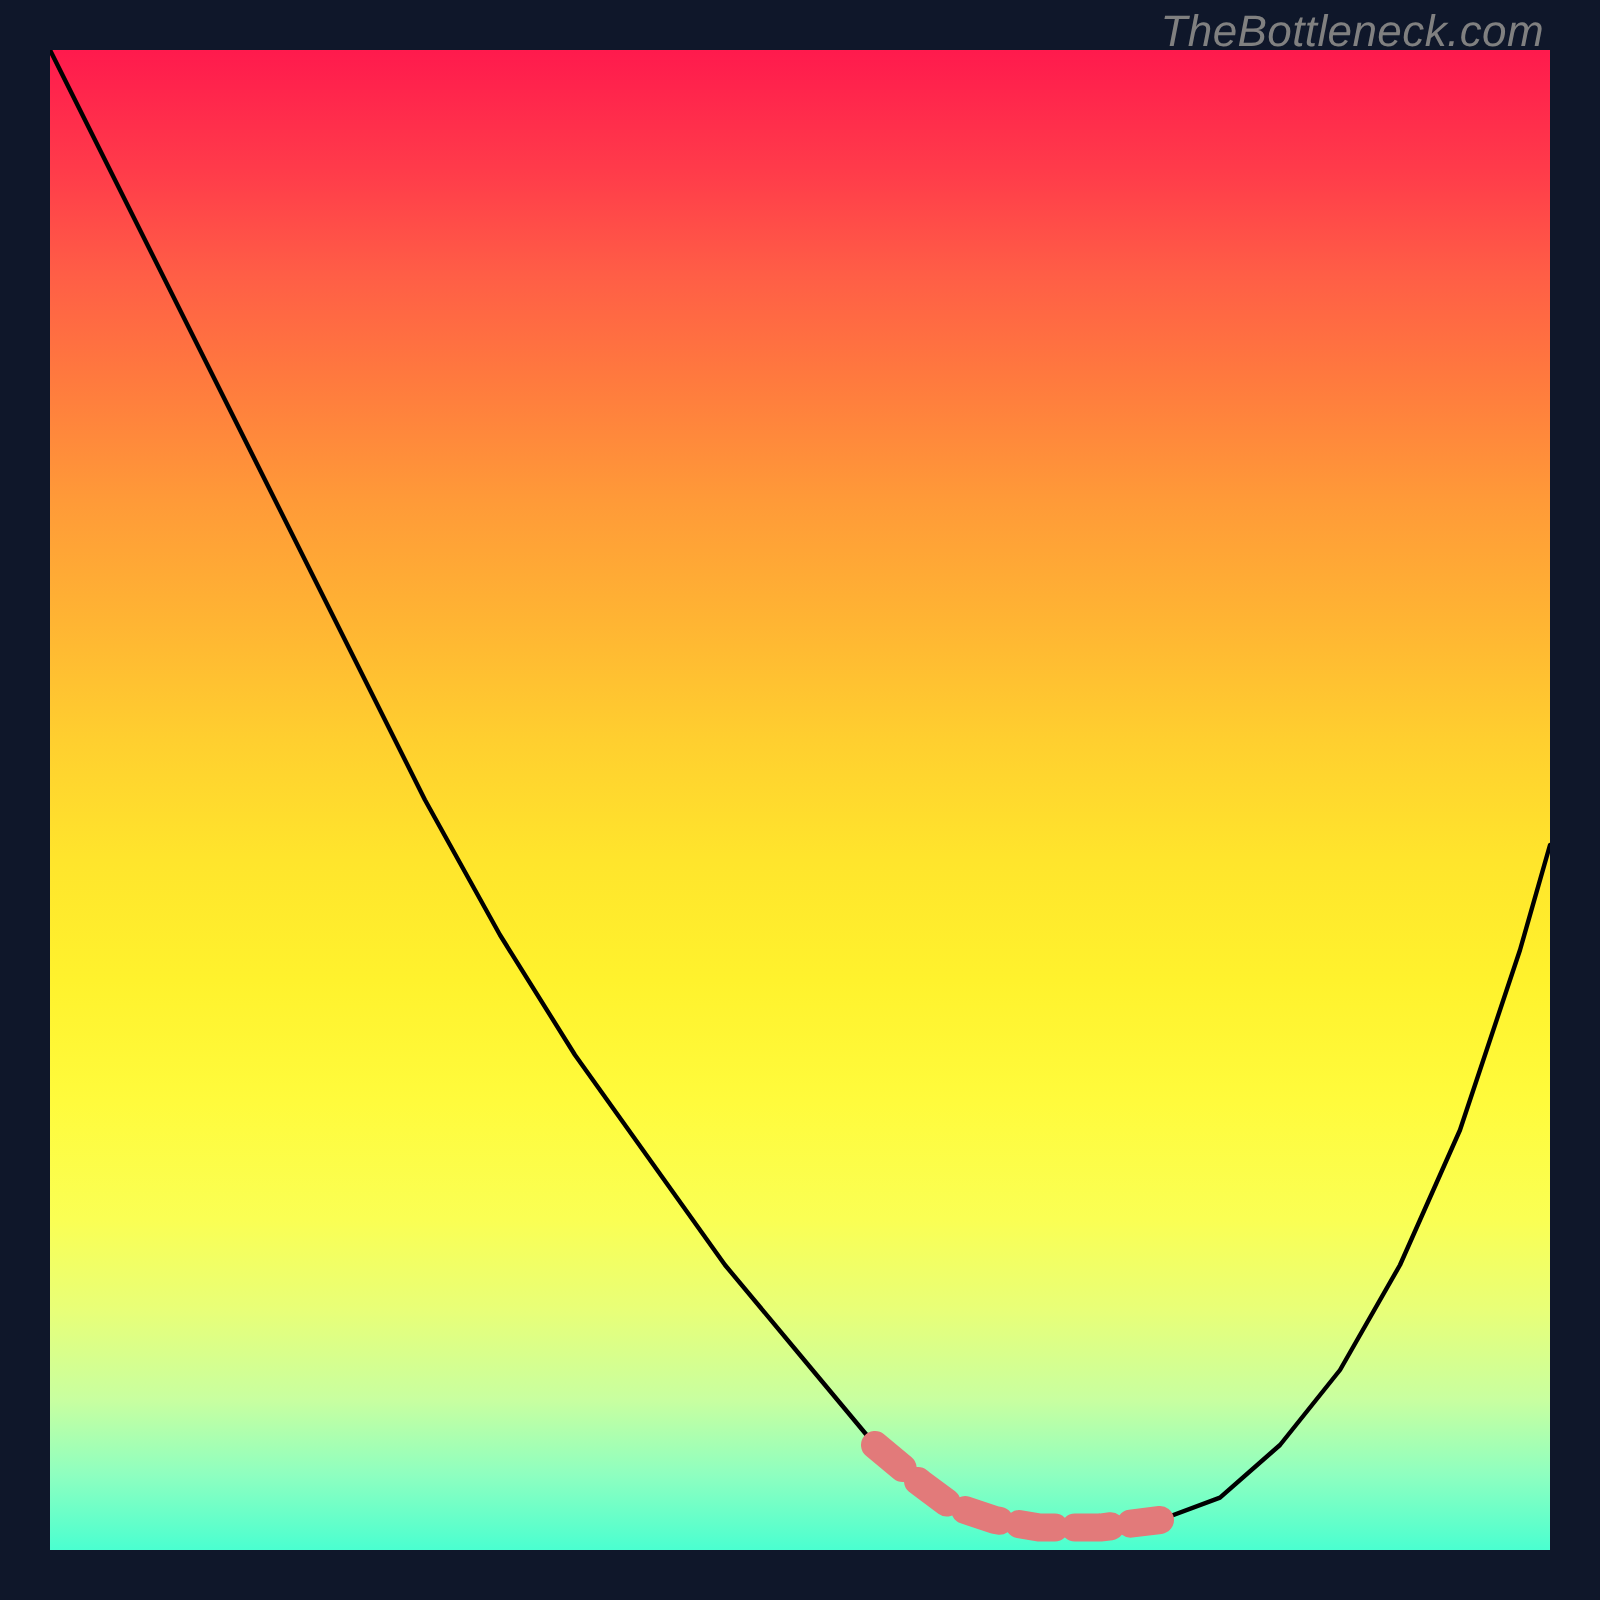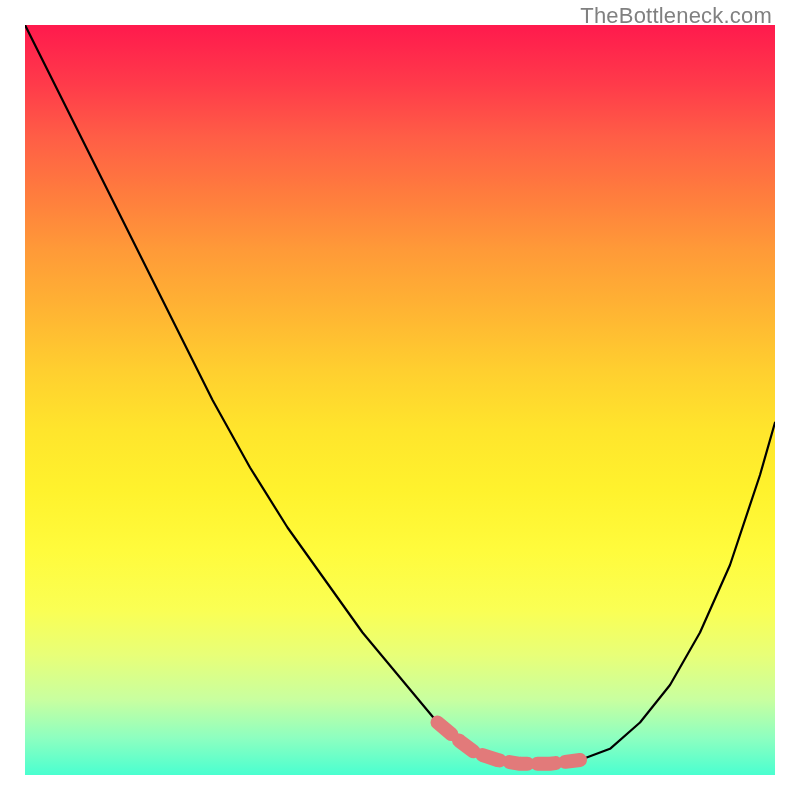--- a/index.html
+++ b/index.html
@@ -10,21 +10,22 @@
     background: #000;
     overflow: hidden;
     font-family: Arial, Helvetica, sans-serif;
   }
   .frame {
     position: absolute;
     top: 0;
     left: 0;
     width: 800px;
     height: 800px;
-    background: #ffffff;
+    background: #0f172a;
+    font-style: italic;
   }
   .plot-area {
     position: absolute;
     top: 25px;
     left: 25px;
     width: 750px;
     height: 750px;
     background: linear-gradient(
       to bottom,
       #ff1a4d 0%,

